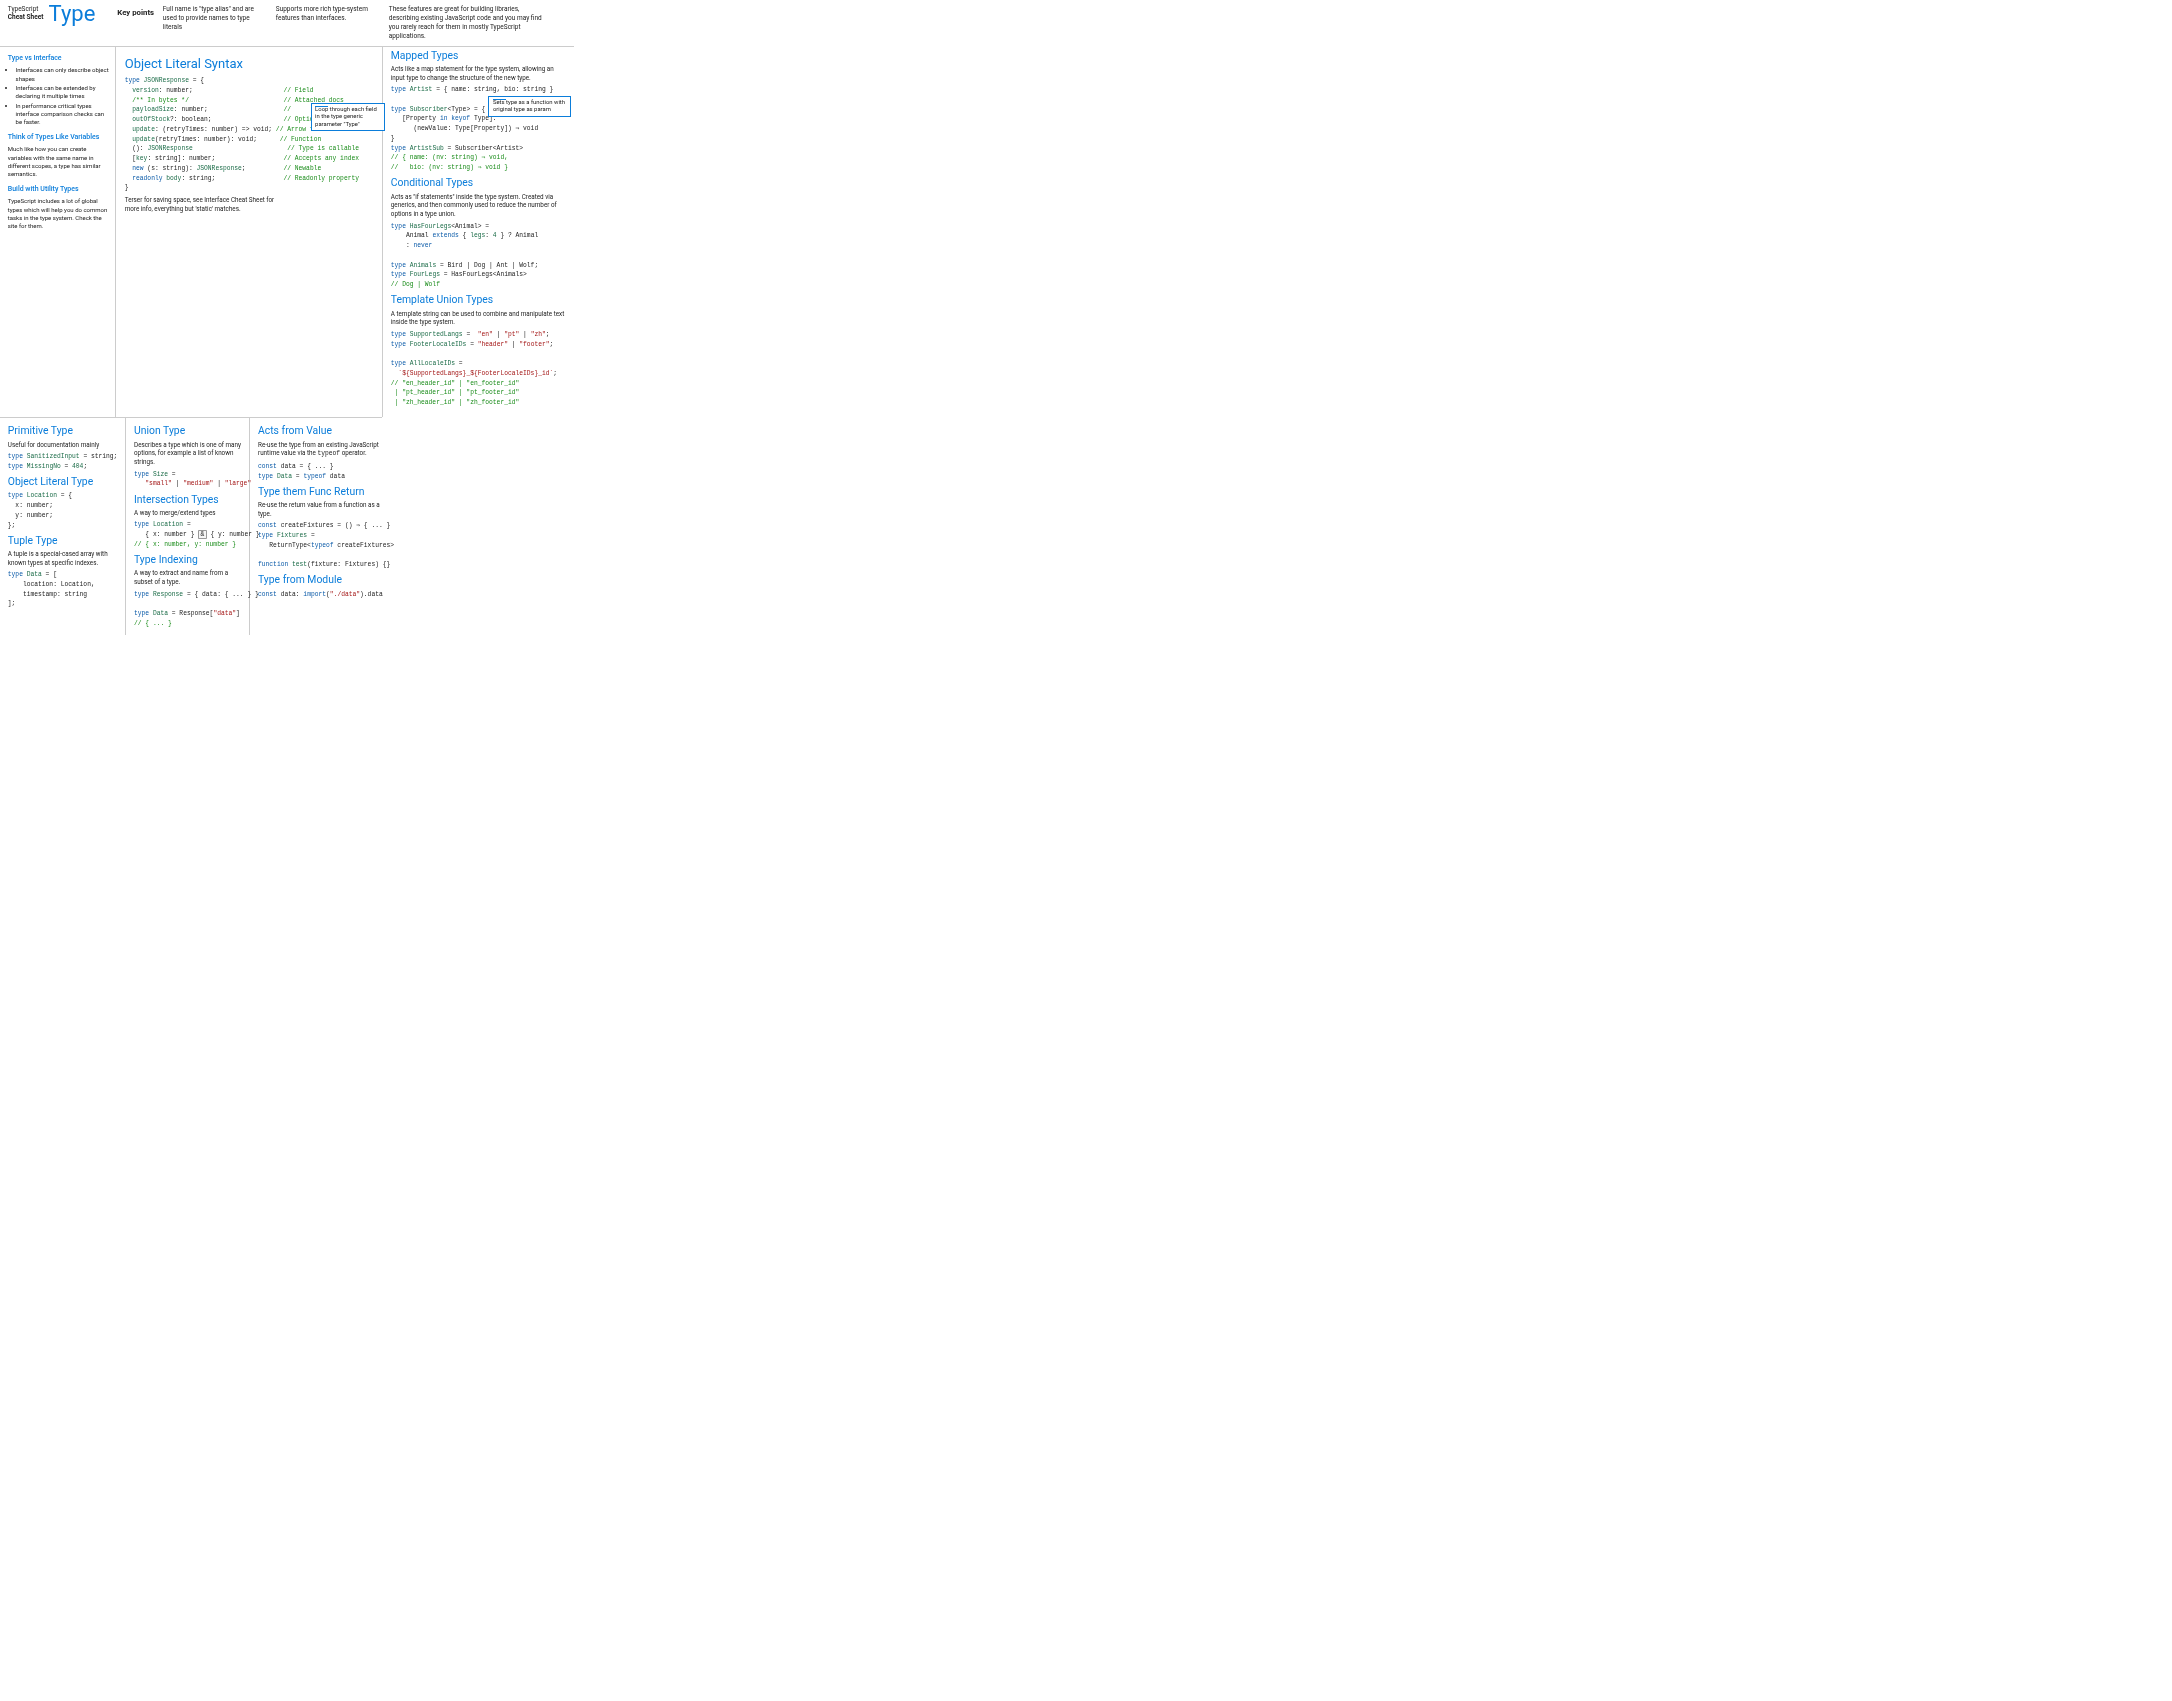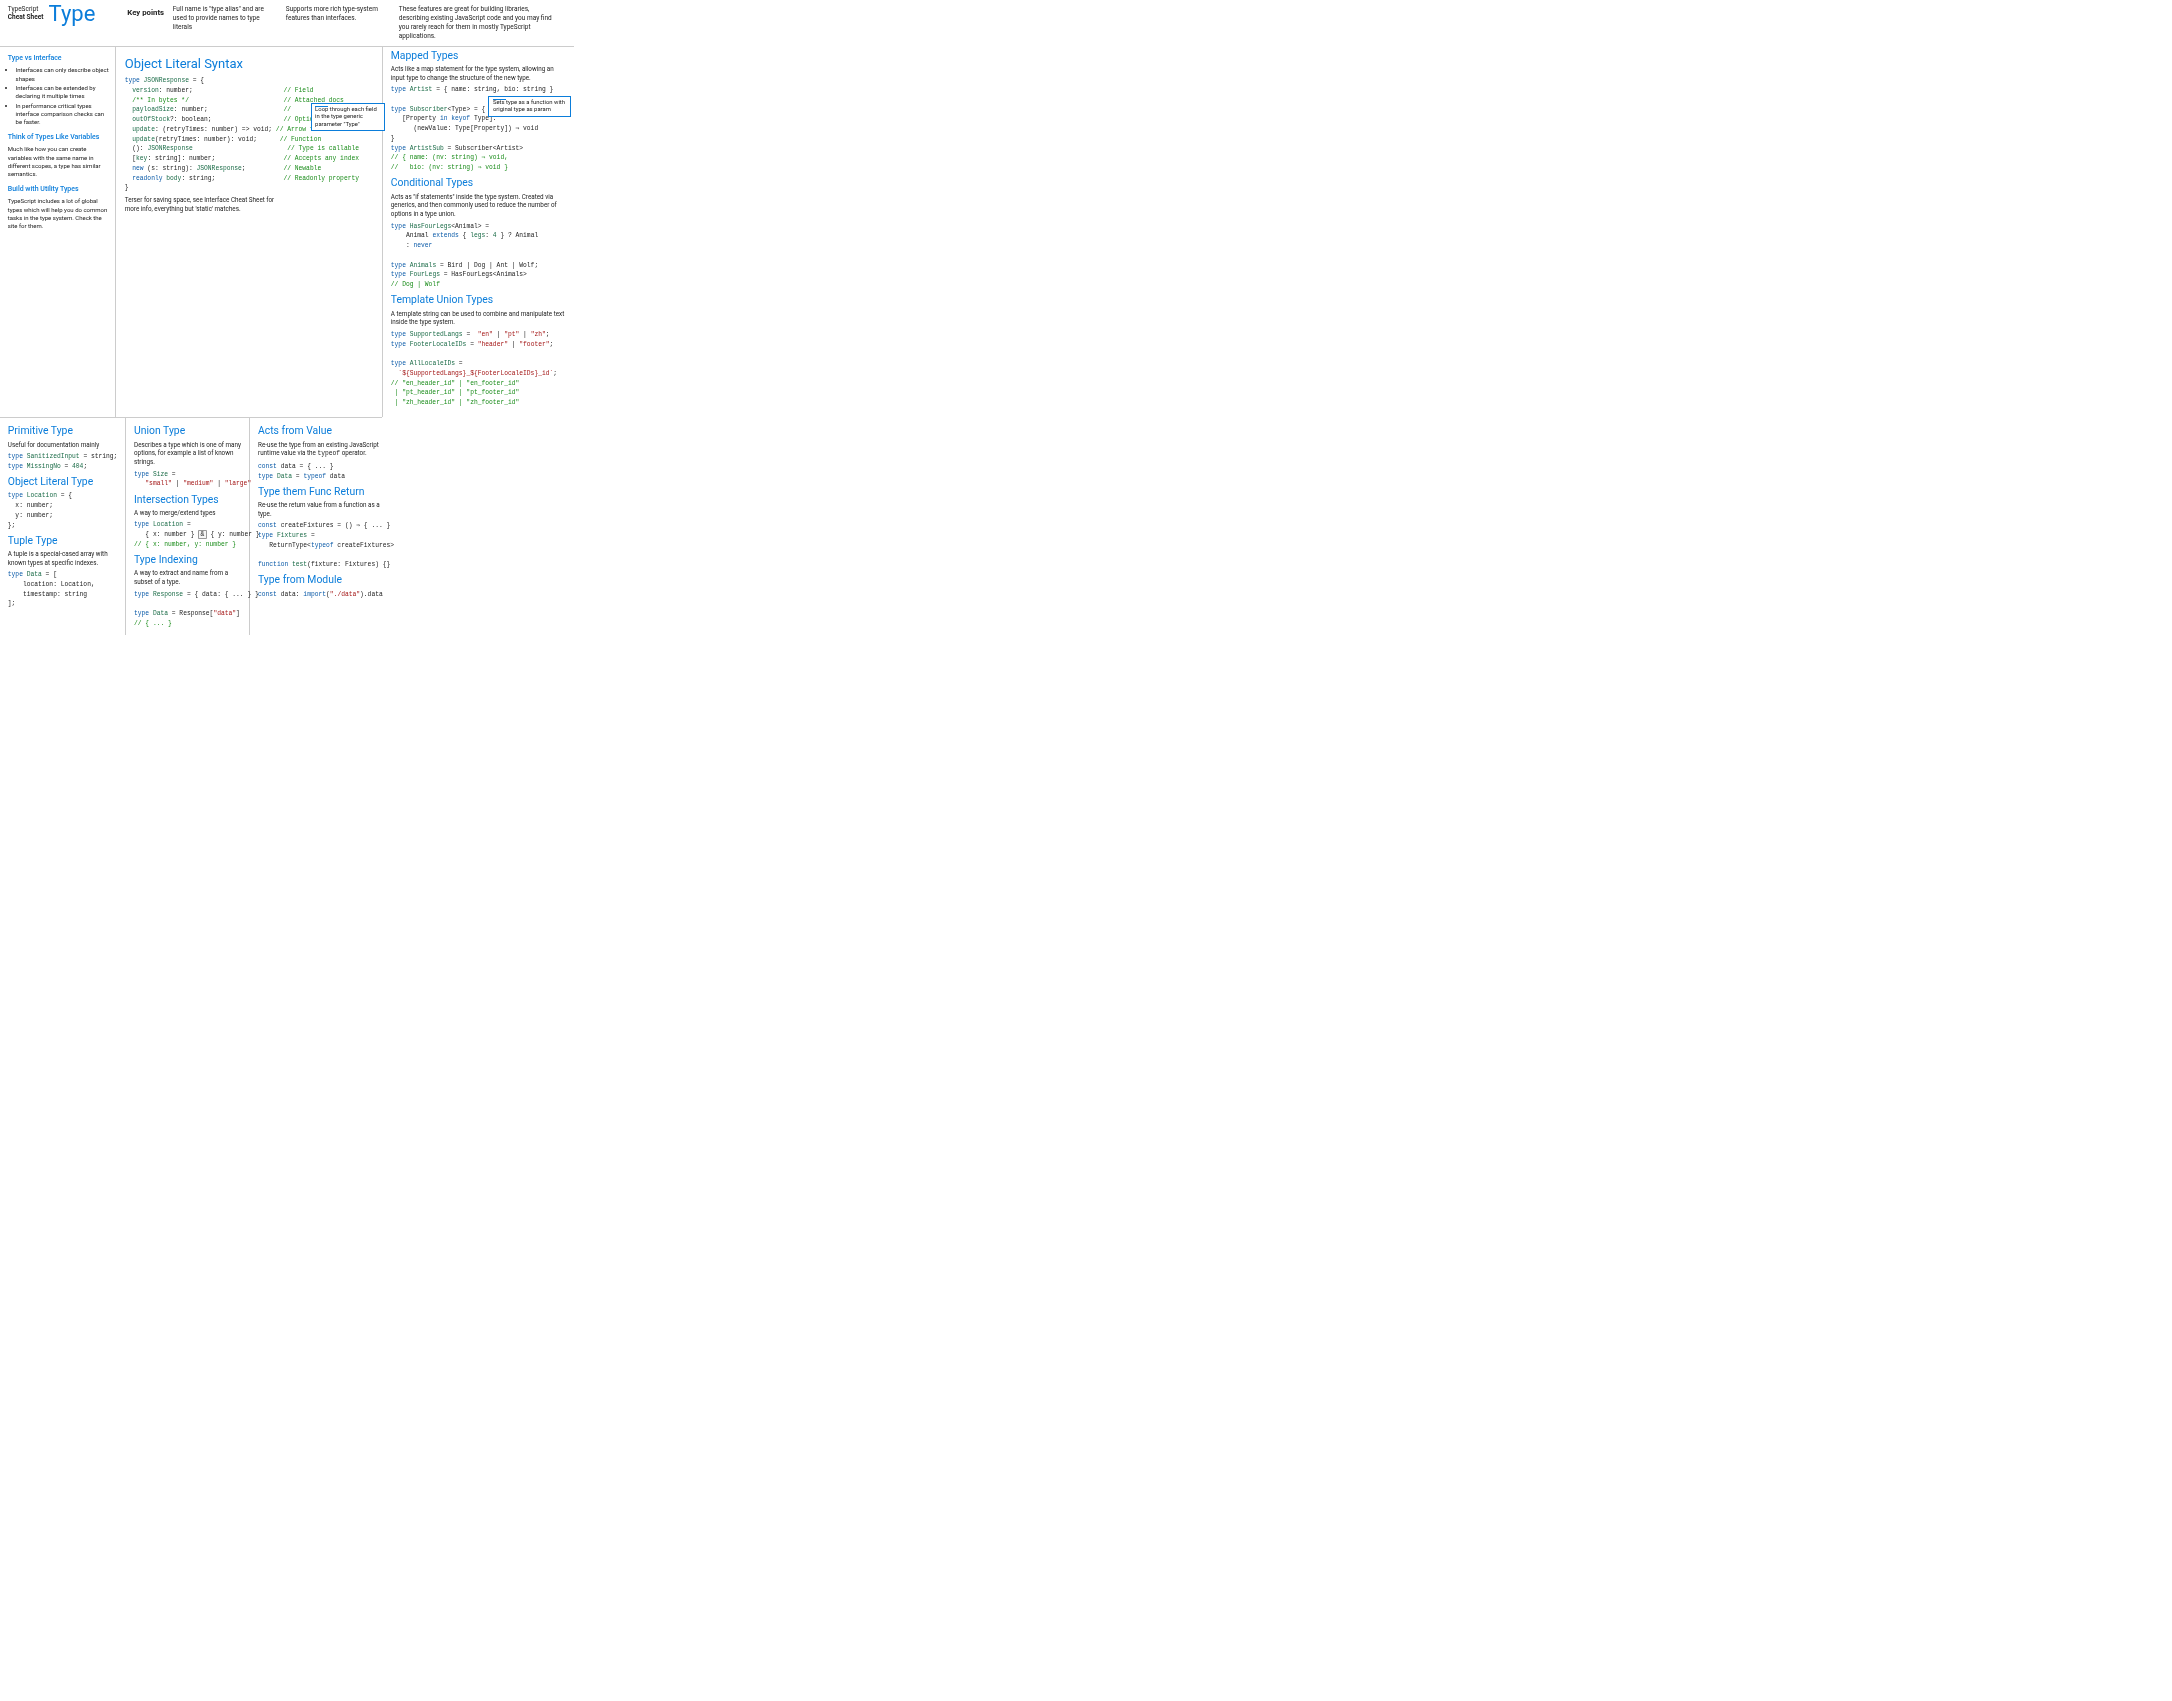--- a/index.html
+++ b/index.html
@@ -22,21 +22,21 @@
   }
   .brand { display: flex; align-items: center; gap: 2.6px; }
   .brand-text { font-size: 6.5px; line-height: 1.1; color: #222; }
   .brand-text .b1 { font-weight: 400; }
   .brand-text .b2 { font-weight: 700; }
   .brand-big {
     font-size: 22px; font-weight: 400; color: #0b7dda;
     margin-left: 2.6px;
     line-height: 1;
   }
-  .kp-label { font-size: 7.8px; font-weight: 700; margin-left: 32px; padding-top: 5.2px; }
+  .kp-label { font-size: 7.8px; font-weight: 700; margin-left: 22px; padding-top: 5.2px; }
   .kp-col {
     font-size: 6.5px; color: #222;
     padding: 2.6px 8.7px 0 8.7px;
     max-width: 113px;
   }
   .kp-col.wide { max-width: 174px; }
   
   
   .row { display: flex; }
   .sidebar {

